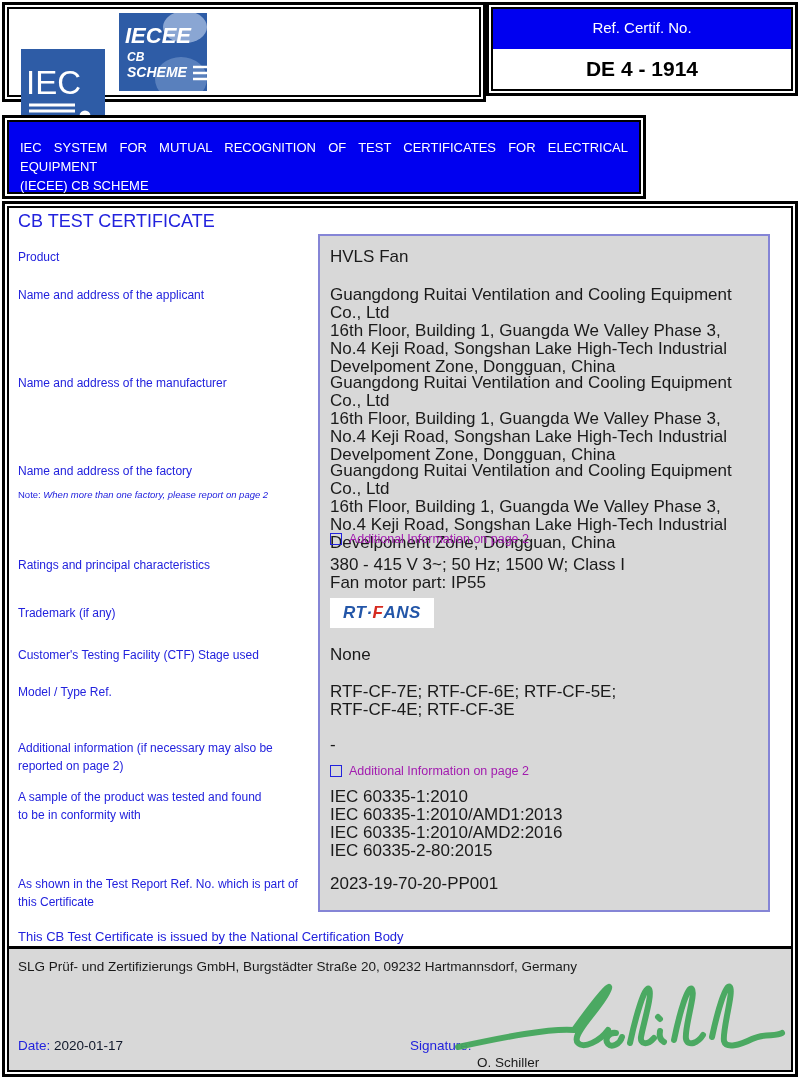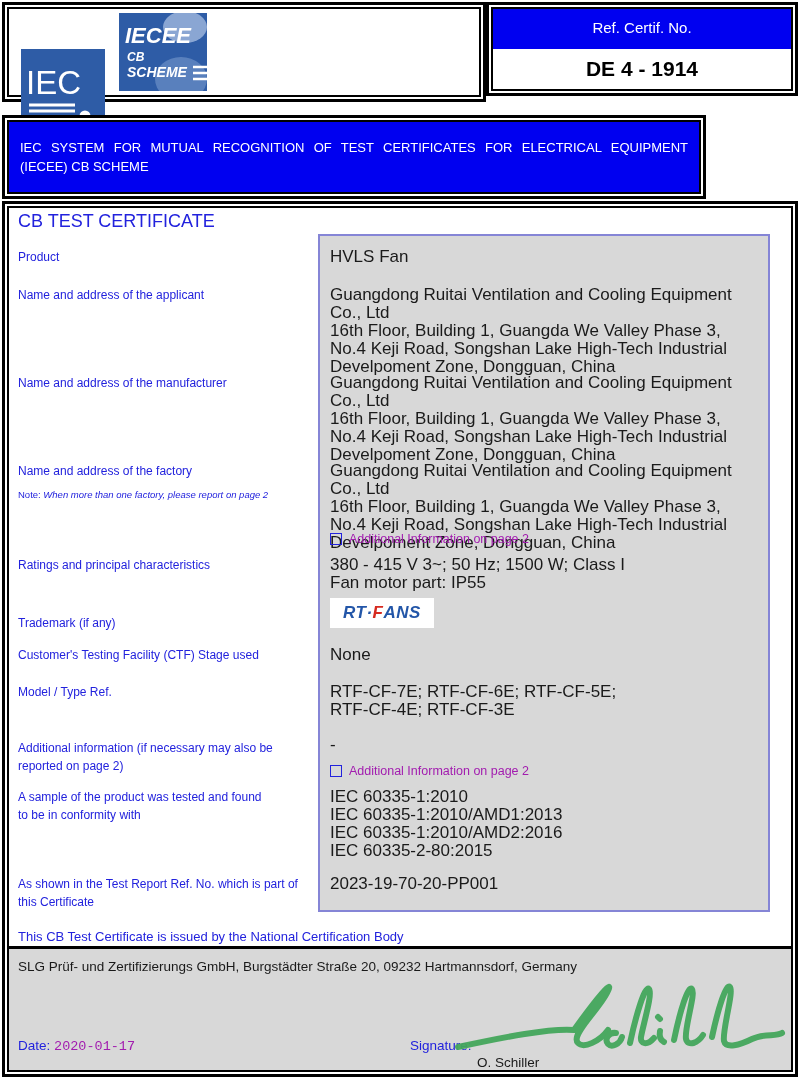--- a/index.html
+++ b/index.html
@@ -19,21 +19,21 @@
   .iec-logo   { position:absolute; left:12px; top:4px; width:84px; height:78px;margin-top:36px; }
   .iecee-logo { position:absolute; left:110px; top:4px; width:88px; height:78px; }
 
   
   .ref-box { left:491px; top:7px; width:302px; height:84px; }
   .ref-head { height:40px; background:#0000F0; color:#fff; font-size:15px;
               text-align:center; line-height:38px; }
   .ref-val  { color:#000; font-weight:bold; font-size:21px; text-align:center; margin-top:8px; }
 
   
-  .banner { left:7px; top:120px; width:694px; height:74px; background:#0000F0;
+  .banner { left:7px; top:120px; width:634px; height:74px; background:#0000F0;
             color:#fff; font-size:13px; padding:16px 11px 0 11px; line-height:19px; }
   .banner-line1 { text-align:justify; text-align-last:justify; }
 
   
   .main { left:7px; top:206px; width:786px; height:866px; }
   .main-title { position:absolute; left:9px; top:3px; color:#2222DD; font-size:18px; }
   .gray-panel { position:absolute; left:309px; top:26px; width:452px; height:678px;
                 background:#D8D8D8; border:2px solid #8585D6; }
   .lbl { position:absolute; left:9px; color:#2222DD; font-size:12px; line-height:18px;
          white-space:pre-line; width:300px; }
@@ -48,21 +48,21 @@
             font-style:italic; font-weight:bold; font-size:17px; letter-spacing:0.5px; }
   .rt-blue { color:#2356A8; } .rt-red { color:#D62A20; }
   .issued { position:absolute; left:9px; top:721px; color:#2222DD; font-size:13px; }
 
   
   .bottom-gray { position:absolute; left:0; top:738px; right:0; bottom:0;
                  background:#D8D8D8; border-top:3px solid #000; }
   .ncb-line { position:absolute; left:9px; top:751px; color:#1A1A1A; font-size:13.5px; width:760px; }
   .date-row { position:absolute; left:9px; top:830px; font-size:13.5px; }
   .sig-label { position:absolute; left:401px; top:830px; color:#2222DD; font-size:13.5px; }
-  .blue-t { color:#2222DD; } .black-t { color:#a21caf;font-family:Liberation Mono, monospace; }
+  .blue-t { color:#2222DD; } .black-t { color:#0f172a; }
   .signatory { position:absolute; left:468px; top:847px; color:#1A1A1A; font-size:13.5px; }
   .sig-svg { position:absolute; left:441px; top:765px; width:340px; height:95px; }
 </style>
 </head>
 <body>
 
 <div class="page">
 
   <div class="dbox logo-panel">
     <div class="iec-logo">
@@ -110,21 +110,21 @@
     <div class="bottom-gray"></div>
 
     <div class="main-title">CB TEST CERTIFICATE</div>
 
     <div class="lbl" style="top:40px">Product</div>
     <div class="lbl" style="top:78px">Name and address of the applicant</div>
     <div class="lbl" style="top:166px">Name and address of the manufacturer</div>
     <div class="lbl" style="top:254px">Name and address of the factory</div>
     <div class="note" style="top:281px"><span>Note: </span><i>When more than one factory, please report on page 2</i></div>
     <div class="lbl" style="top:348px">Ratings and principal characteristics</div>
-    <div class="lbl" style="top:406px">Trademark (if any)</div>
+    <div class="lbl" style="top:396px">Trademark (if any)</div>
     <div class="lbl" style="top:438px">Customer's Testing Facility (CTF) Stage used</div>
     <div class="lbl" style="top:475px">Model / Type Ref.</div>
     <div class="lbl" style="top:531px">Additional information (if necessary may also be
 reported on page 2)</div>
     <div class="lbl" style="top:580px">A sample of the product was tested and found
 to be in conformity with</div>
     <div class="lbl" style="top:667px">As shown in the Test Report Ref. No. which is part of
 this Certificate</div>
 
     <div class="val" style="top:40px">HVLS Fan</div>

